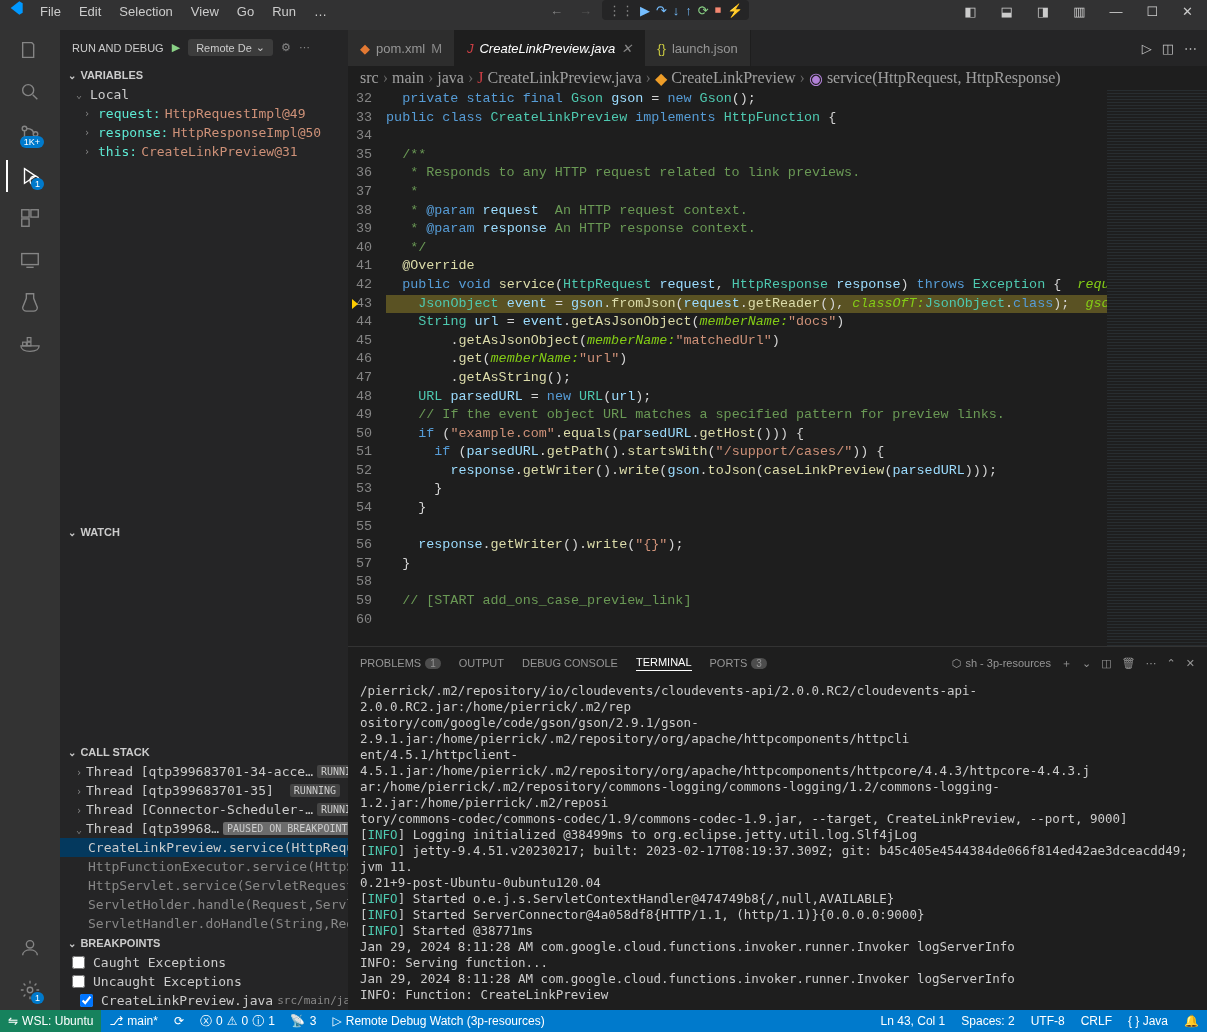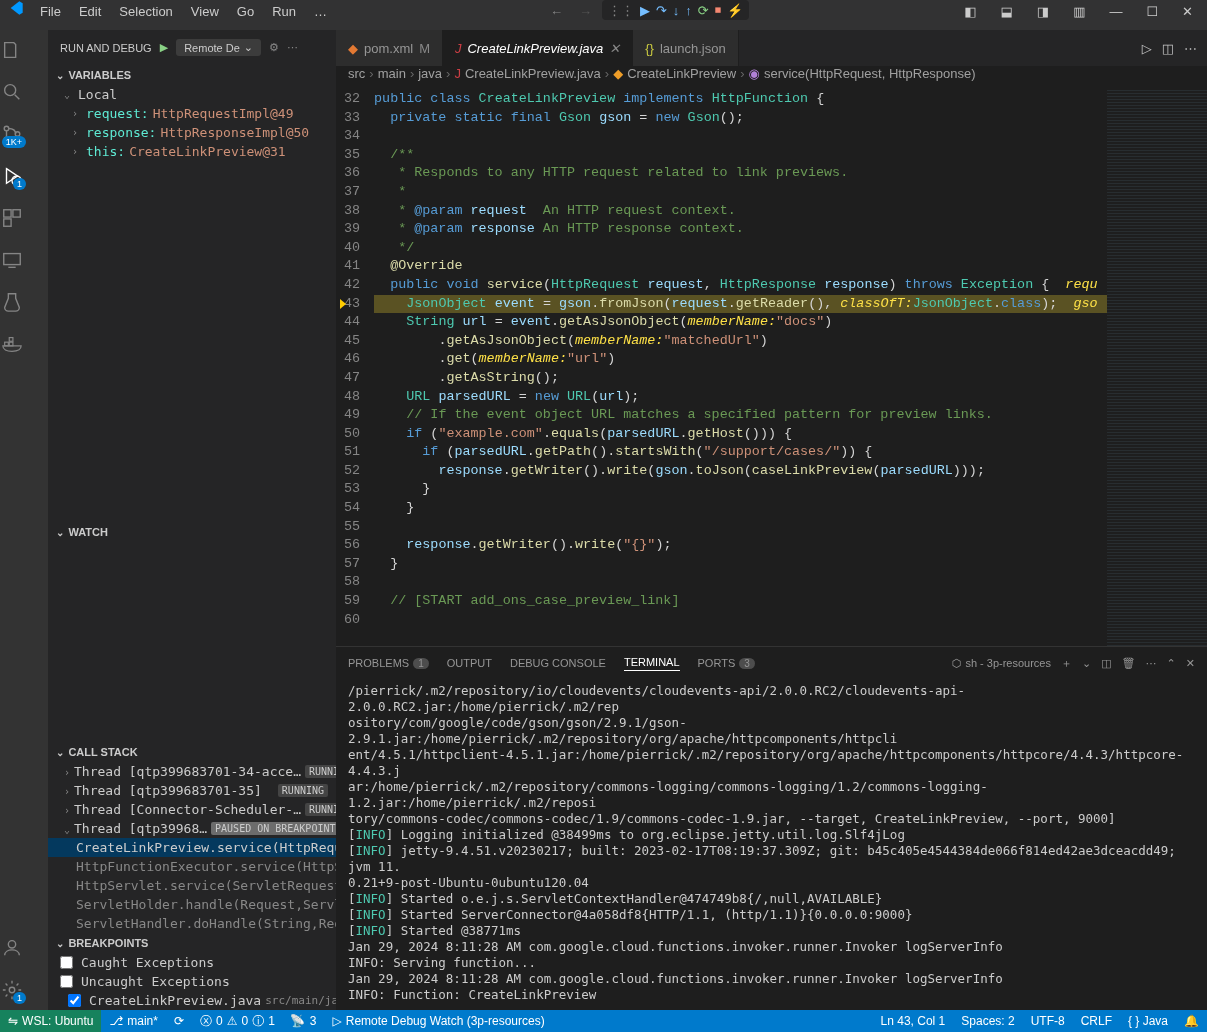--- a/index.html
+++ b/index.html
@@ -24,25 +24,25 @@
 .titlebar .logo { width: 16px; height: 16px; margin-right: 8px; }
 .titlebar .menu { display: flex; gap: 2px; }
 .titlebar .menu span { padding: 4px 8px; cursor: pointer; }
 .titlebar .center { flex: 1; display: flex; justify-content: center; align-items: center; gap: 4px; }
 .titlebar .center .dbg-ctrl { background: #252526; border-radius: 4px; padding: 2px 6px; display: flex; gap: 6px; align-items: center; }
 .titlebar .center .dbg-ctrl span { cursor: pointer; color: #75beff; }
 .titlebar .wincontrols { display: flex; gap: 12px; }
 .titlebar .wincontrols span { padding: 4px 6px; cursor: pointer; }
 .main { flex: 1; display: flex; overflow: hidden; }
 .activitybar {
-  width: 48px;
+  width: 60px;
   background: #333333;
   display: flex;
   flex-direction: column;
-  align-items: flex-start;
+  align-items: center;
   padding-top: 8px;
   gap: 18px;
 }
 .activitybar .icon {
   width: 24px; height: 24px;
   color: #858585;
   cursor: pointer;
   position: relative;
   display: flex;
   align-items: center;
@@ -153,26 +153,27 @@
   font-style: italic;
 }
 .tab.active { background: #1e1e1e; color: #fff; font-style: italic; }
 .tab.nonitalic { font-style: normal; }
 .tab .close { color: #888; }
 .tab .mod { color: #888; font-style: normal; }
 .tabbar .actions { margin-left: auto; display: flex; align-items: center; gap: 10px; padding: 0 10px; color: #c5c5c5; }
 .breadcrumb {
   height: 24px;
   display: flex;
-  align-items: flex-start;
+  align-items: center;
   padding: 0 12px;
   gap: 4px;
-  font-size: 13px;
+  font-size: 16px;
   color: #a0a0a0;
   background: #1e1e1e;
+  font-family: Liberation Serif, serif;
 }
 .breadcrumb .sep { color: #666; }
 .editor-split { flex: 1; display: flex; overflow: hidden; }
 .editor-body {
   flex: 1;
   display: flex;
   font-family: "Consolas", "Courier New", monospace;
   font-size: 13.4px;
   line-height: 18.6px;
   overflow: hidden;
@@ -196,21 +197,21 @@
 .code .line { height: 18.6px; white-space: pre; }
 .code .line.hl { background: #5a5223; }
 .tok-kw { color: #569cd6; }
 .tok-cls { color: #4ec9b0; }
 .tok-fn { color: #dcdcaa; }
 .tok-str { color: #ce9178; }
 .tok-cmt { color: #6a9955; }
 .tok-ann { color: #dcdcaa; }
 .tok-var { color: #9cdcfe; }
 .tok-pun { color: #d4d4d4; }
-.tok-hint { color: #fde047; font-style: italic; }
+.tok-hint { color: #84cc16; font-style: italic; }
 .minimap {
   width: 100px;
   background: #1e1e1e;
   background-image: repeating-linear-gradient(0deg, rgba(90,120,140,0.28) 0 1px, transparent 1px 3px);
   opacity: 0.6;
 }
 .panel {
   height: 364px;
   background: #1e1e1e;
   border-top: 1px solid #333;
@@ -540,22 +541,22 @@
             <div class="ln">53</div>
             <div class="ln">54</div>
             <div class="ln">55</div>
             <div class="ln">56</div>
             <div class="ln">57</div>
             <div class="ln">58</div>
             <div class="ln">59</div>
             <div class="ln">60</div>
           </div>
       <div class="code" id="code">
+            <div class="line">  <span class="tok-kw">private</span> <span class="tok-kw">static</span> <span class="tok-kw">final</span> <span class="tok-cls">Gson</span> <span class="tok-var">gson</span> <span class="tok-pun">=</span> <span class="tok-kw">new</span> <span class="tok-cls">Gson</span><span class="tok-pun">();</span></div>
             <div class="line"><span class="tok-kw">public</span> <span class="tok-kw">class</span> <span class="tok-cls">CreateLinkPreview</span> <span class="tok-kw">implements</span> <span class="tok-cls">HttpFunction</span> <span class="tok-pun">{</span></div>
-            <div class="line">  <span class="tok-kw">private</span> <span class="tok-kw">static</span> <span class="tok-kw">final</span> <span class="tok-cls">Gson</span> <span class="tok-var">gson</span> <span class="tok-pun">=</span> <span class="tok-kw">new</span> <span class="tok-cls">Gson</span><span class="tok-pun">();</span></div>
             <div class="line">&nbsp;</div>
             <div class="line">  <span class="tok-cmt">/**</span></div>
             <div class="line">  <span class="tok-cmt"> * Responds to any HTTP request related to link previews.</span></div>
             <div class="line">  <span class="tok-cmt"> *</span></div>
             <div class="line">  <span class="tok-cmt"> * <span class="tok-kw">@param</span> <span class="tok-var">request</span>  An HTTP request context.</span></div>
             <div class="line">  <span class="tok-cmt"> * <span class="tok-kw">@param</span> <span class="tok-var">response</span> An HTTP response context.</span></div>
             <div class="line">  <span class="tok-cmt"> */</span></div>
             <div class="line">  <span class="tok-ann">@Override</span></div>
             <div class="line">  <span class="tok-kw">public</span> <span class="tok-kw">void</span> <span class="tok-fn">service</span><span class="tok-pun">(</span><span class="tok-cls">HttpRequest</span> <span class="tok-var">request</span><span class="tok-pun">,</span> <span class="tok-cls">HttpResponse</span> <span class="tok-var">response</span><span class="tok-pun">)</span> <span class="tok-kw">throws</span> <span class="tok-cls">Exception</span> <span class="tok-pun">{</span>  <span class="tok-hint">requ</span></div>
             <div class="line hl">    <span class="tok-cls">JsonObject</span> <span class="tok-var">event</span> <span class="tok-pun">=</span> <span class="tok-var">gson</span><span class="tok-pun">.</span><span class="tok-fn">fromJson</span><span class="tok-pun">(</span><span class="tok-var">request</span><span class="tok-pun">.</span><span class="tok-fn">getReader</span><span class="tok-pun">(),</span> <span class="tok-hint">classOfT:</span><span class="tok-cls">JsonObject</span><span class="tok-pun">.</span><span class="tok-kw">class</span><span class="tok-pun">);</span>  <span class="tok-hint">gso</span></div>

